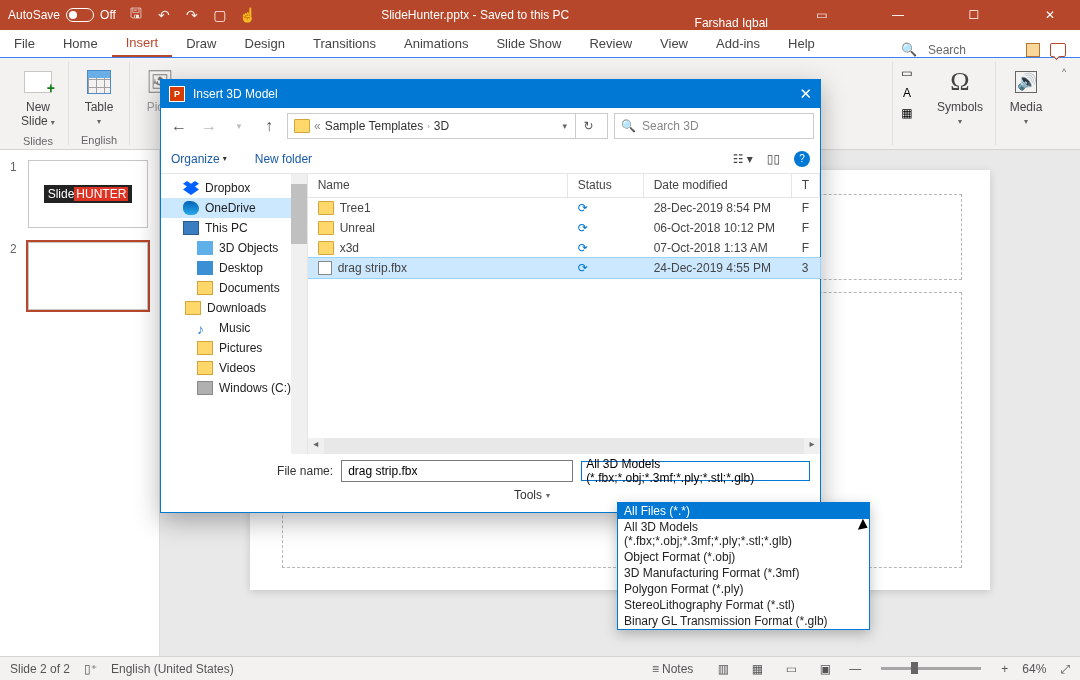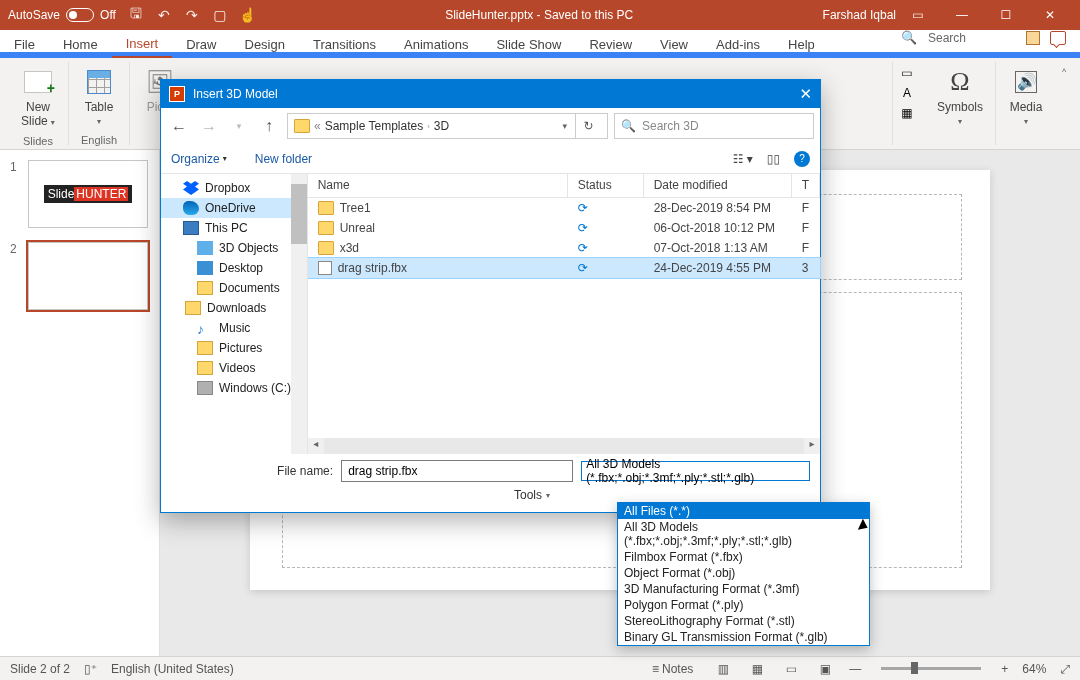--- a/index.html
+++ b/index.html
@@ -6,24 +6,24 @@
 body{width:1080px;height:680px;background:#dfe5ec;overflow:hidden;position:relative}
 .app{width:1080px;height:680px;background:#fff;position:relative;display:flex;flex-direction:column}
 
 .titlebar{height:30px;background:#b7472a;display:flex;align-items:center;color:#fff;padding:0 8px}
 .titlebar .qat{display:flex;align-items:center;gap:12px}
 .autosave{display:flex;align-items:center;gap:6px;font-size:11px}
 .toggle{width:28px;height:14px;border:1px solid #fff;border-radius:8px;position:relative}
 .toggle::after{content:"";width:8px;height:8px;background:#fff;border-radius:50%;position:absolute;left:2px;top:2px}
 .qicon{width:16px;height:16px;display:flex;align-items:center;justify-content:center;opacity:.9;font-size:14px}
 .title-center{flex:1;text-align:center;font-size:12px}
-.title-right{display:flex;align-items:center;gap:0}
+.title-right{display:flex;align-items:flex-end;gap:32px}
 .winbtn{width:44px;height:30px;display:flex;align-items:center;justify-content:center;font-size:12px}
 
-.tabs{height:28px;background:#fff;display:flex;align-items:flex-start;border-bottom:6px solid #3b82f6}
+.tabs{height:28px;background:#fff;display:flex;align-items:flex-end;border-bottom:1px solid #3b82f6}
 .tab{padding:0 14px;height:28px;display:flex;align-items:center;color:#444;font-size:13px;cursor:pointer}
 .tab.active{color:#b7472a;border-bottom:2px solid #b7472a;font-weight:500}
 .tabs-right{margin-left:auto;display:flex;align-items:center;gap:10px;padding-right:14px;color:#666}
 .share-icon{width:14px;height:14px;border:1px solid #b17235;background:#f8d799}
 .comment-icon{width:16px;height:14px;border:1px solid #b7472a;border-radius:2px;position:relative}
 .comment-icon::after{content:"";position:absolute;width:4px;height:4px;border-left:1px solid #b7472a;border-bottom:1px solid #b7472a;transform:rotate(-45deg);bottom:-3px;left:3px;background:#fff}
 
 .ribbon{height:92px;background:#f3f2f1;border-bottom:1px solid #d4d4d4;display:flex;padding:4px 8px;gap:0}
 .rgroup{display:flex;flex-direction:column;align-items:center;padding:0 8px;border-right:1px solid #e1dfdd;justify-content:space-between}
 .rgroup .btns{display:flex;gap:4px;align-items:flex-start;flex:1}
@@ -451,21 +451,20 @@
           <span>Tools</span> 
           <span class="caret">▾</span>
         </span>
     </div>
   </div>
 </div>
 
 <div class="dropdown" id="dd-list">
     <div class="ddi hl">All Files (*.*)</div>
     <div class="ddi">All 3D Models (*.fbx;*.obj;*.3mf;*.ply;*.stl;*.glb)</div>
-    <div class="ddi">Filmbox Format (*.fbx)</div>
     <div class="ddi">Object Format (*.obj)</div>
     <div class="ddi">3D Manufacturing Format (*.3mf)</div>
     <div class="ddi">Polygon Format (*.ply)</div>
     <div class="ddi">StereoLithography Format (*.stl)</div>
     <div class="ddi">Binary GL Transmission Format (*.glb)</div>
   </div>
 
 <div class="cursor-ptr"></div>
 
 </body></html>

